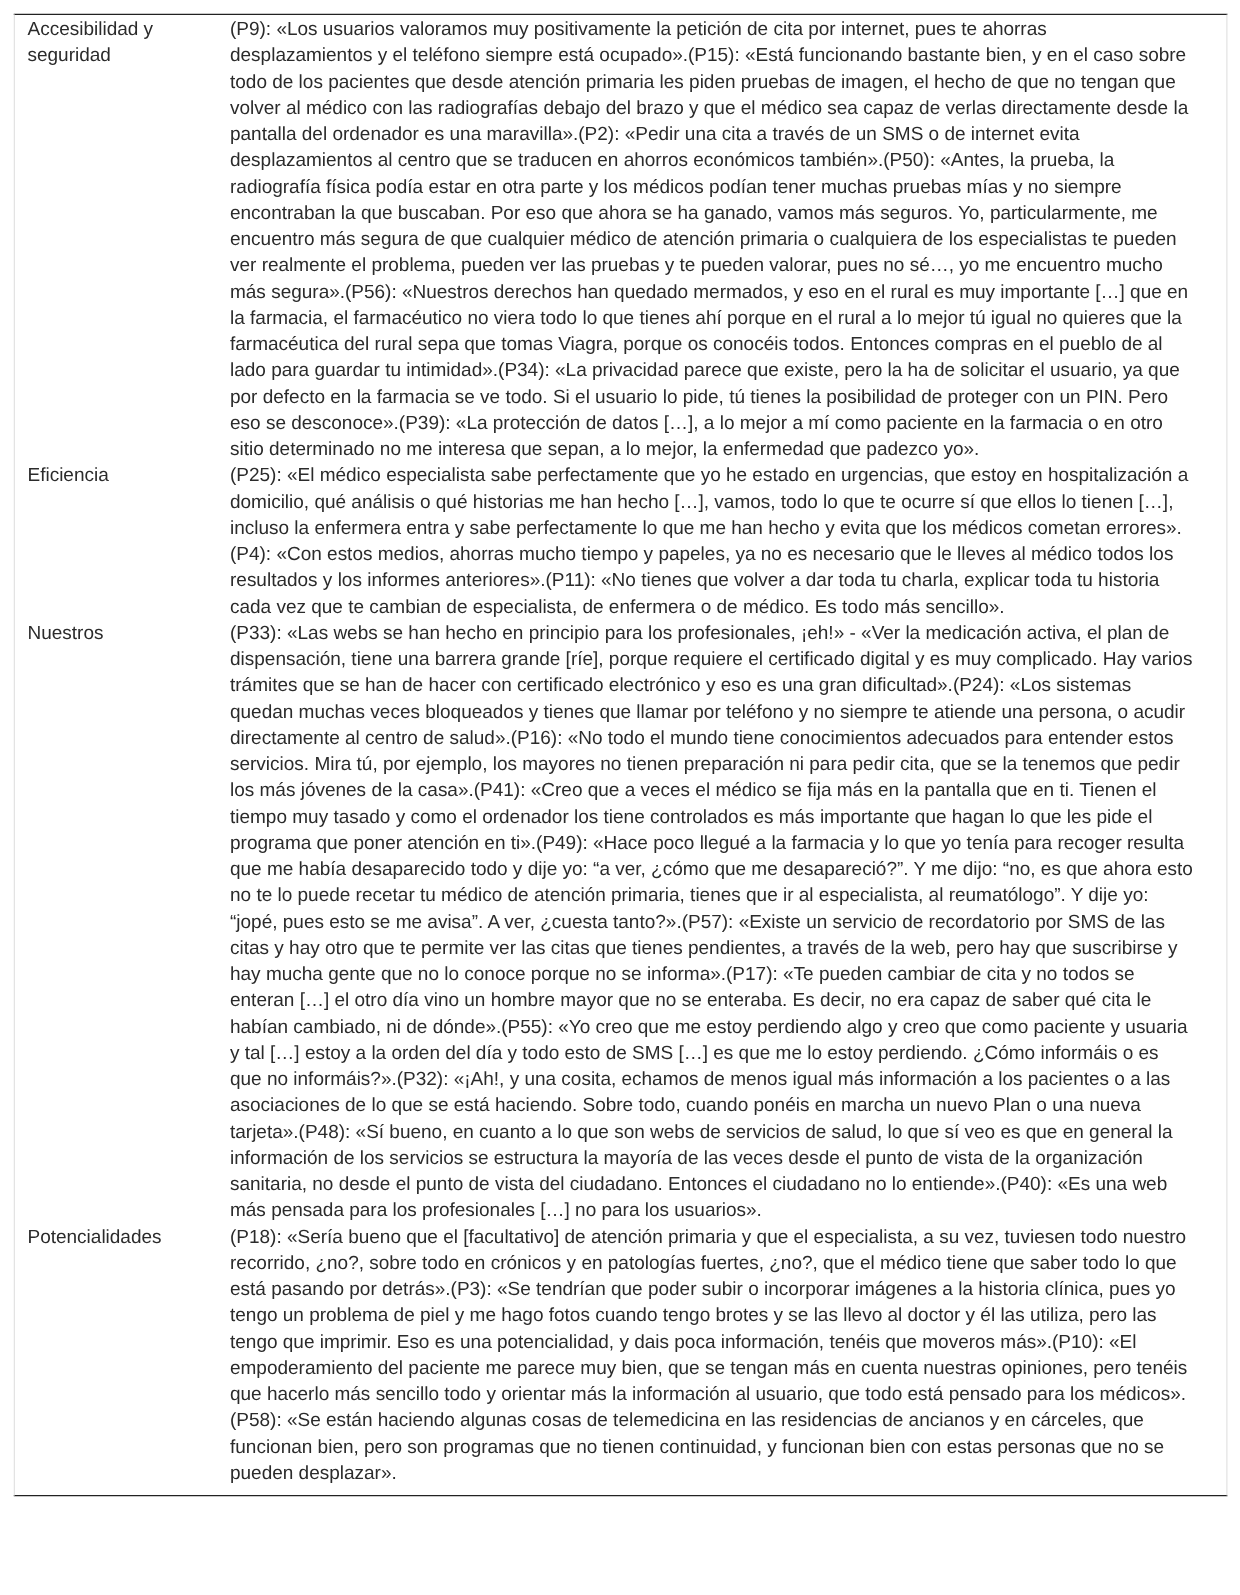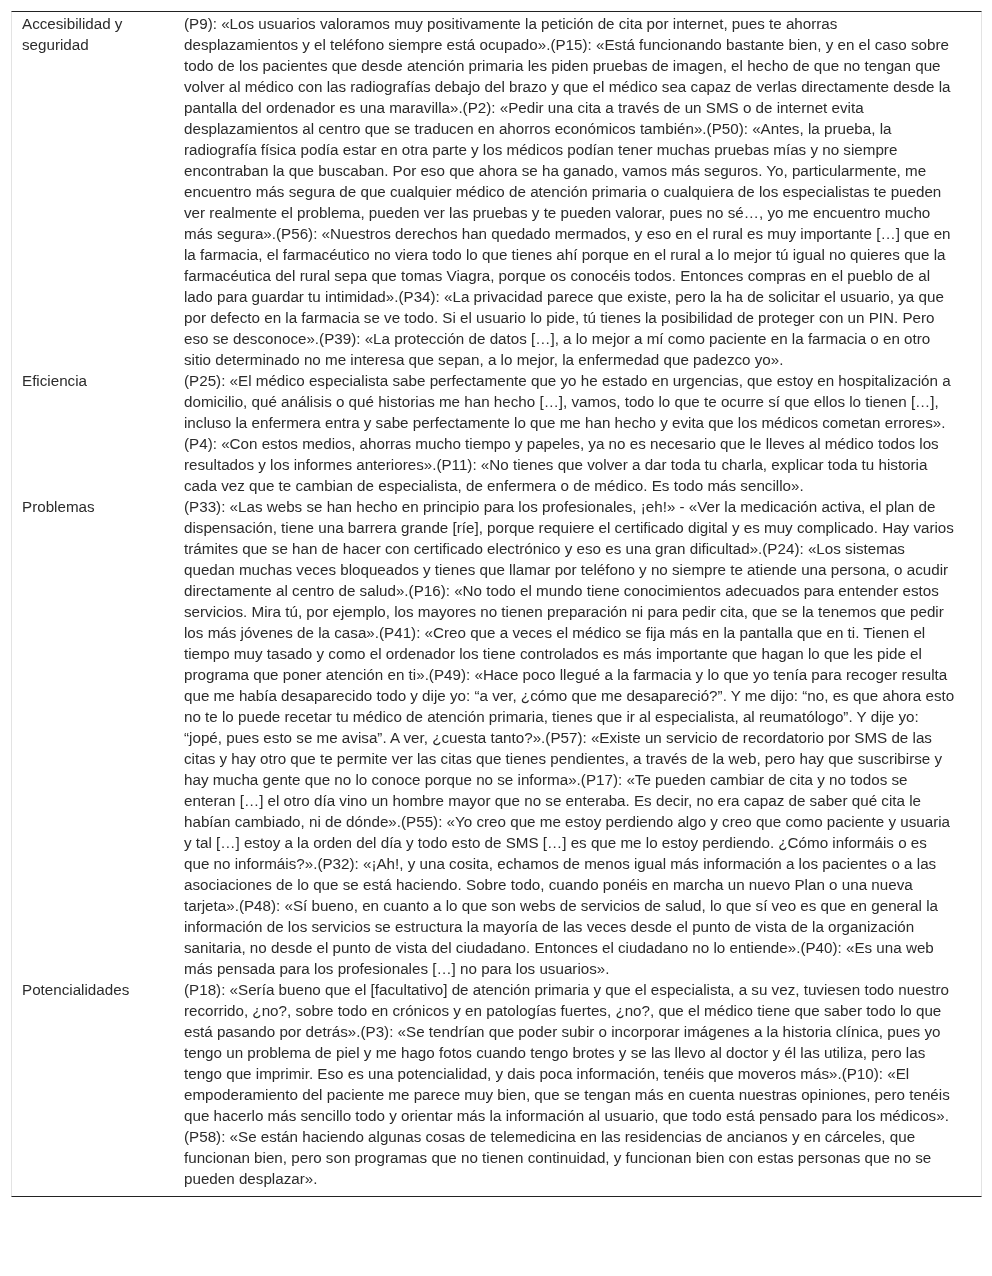--- a/index.html
+++ b/index.html
@@ -46,21 +46,21 @@
     <tbody>
       <tr class="first">
         <td class="cat">Accesibilidad y seguridad</td>
         <td class="quote">(P9): «Los usuarios valoramos muy positivamente la petición de cita por internet, pues te ahorras desplazamientos y el teléfono siempre está ocupado».(P15): «Está funcionando bastante bien, y en el caso sobre todo de los pacientes que desde atención primaria les piden pruebas de imagen, el hecho de que no tengan que volver al médico con las radiografías debajo del brazo y que el médico sea capaz de verlas directamente desde la pantalla del ordenador es una maravilla».(P2): «Pedir una cita a través de un SMS o de internet evita desplazamientos al centro que se traducen en ahorros económicos también».(P50): «Antes, la prueba, la radiografía física podía estar en otra parte y los médicos podían tener muchas pruebas mías y no siempre encontraban la que buscaban. Por eso que ahora se ha ganado, vamos más seguros. Yo, particularmente, me encuentro más segura de que cualquier médico de atención primaria o cualquiera de los especialistas te pueden ver realmente el problema, pueden ver las pruebas y te pueden valorar, pues no sé…, yo me encuentro mucho más segura».(P56): «Nuestros derechos han quedado mermados, y eso en el rural es muy importante […] que en la farmacia, el farmacéutico no viera todo lo que tienes ahí porque en el rural a lo mejor tú igual no quieres que la farmacéutica del rural sepa que tomas Viagra, porque os conocéis todos. Entonces compras en el pueblo de al lado para guardar tu intimidad».(P34): «La privacidad parece que existe, pero la ha de solicitar el usuario, ya que por defecto en la farmacia se ve todo. Si el usuario lo pide, tú tienes la posibilidad de proteger con un PIN. Pero eso se desconoce».(P39): «La protección de datos […], a lo mejor a mí como paciente en la farmacia o en otro sitio determinado no me interesa que sepan, a lo mejor, la enfermedad que padezco yo».</td>
       </tr>
       <tr>
         <td class="cat">Eficiencia</td>
         <td class="quote">(P25): «El médico especialista sabe perfectamente que yo he estado en urgencias, que estoy en hospitalización a domicilio, qué análisis o qué historias me han hecho […], vamos, todo lo que te ocurre sí que ellos lo tienen […], incluso la enfermera entra y sabe perfectamente lo que me han hecho y evita que los médicos cometan errores».(P4): «Con estos medios, ahorras mucho tiempo y papeles, ya no es necesario que le lleves al médico todos los resultados y los informes anteriores».(P11): «No tienes que volver a dar toda tu charla, explicar toda tu historia cada vez que te cambian de especialista, de enfermera o de médico. Es todo más sencillo».</td>
       </tr>
       <tr>
-        <td class="cat">Problemas</td>
+        <td class="cat">Nuestros</td>
         <td class="quote">(P33): «Las webs se han hecho en principio para los profesionales, ¡eh!» - «Ver la medicación activa, el plan de dispensación, tiene una barrera grande [ríe], porque requiere el certificado digital y es muy complicado. Hay varios trámites que se han de hacer con certificado electrónico y eso es una gran dificultad».(P24): «Los sistemas quedan muchas veces bloqueados y tienes que llamar por teléfono y no siempre te atiende una persona, o acudir directamente al centro de salud».(P16): «No todo el mundo tiene conocimientos adecuados para entender estos servicios. Mira tú, por ejemplo, los mayores no tienen preparación ni para pedir cita, que se la tenemos que pedir los más jóvenes de la casa».(P41): «Creo que a veces el médico se fija más en la pantalla que en ti. Tienen el tiempo muy tasado y como el ordenador los tiene controlados es más importante que hagan lo que les pide el programa que poner atención en ti».(P49): «Hace poco llegué a la farmacia y lo que yo tenía para recoger resulta que me había desaparecido todo y dije yo: “a ver, ¿cómo que me desapareció?”. Y me dijo: “no, es que ahora esto no te lo puede recetar tu médico de atención primaria, tienes que ir al especialista, al reumatólogo”. Y dije yo: “jopé, pues esto se me avisa”. A ver, ¿cuesta tanto?».(P57): «Existe un servicio de recordatorio por SMS de las citas y hay otro que te permite ver las citas que tienes pendientes, a través de la web, pero hay que suscribirse y hay mucha gente que no lo conoce porque no se informa».(P17): «Te pueden cambiar de cita y no todos se enteran […] el otro día vino un hombre mayor que no se enteraba. Es decir, no era capaz de saber qué cita le habían cambiado, ni de dónde».(P55): «Yo creo que me estoy perdiendo algo y creo que como paciente y usuaria y tal […] estoy a la orden del día y todo esto de SMS […] es que me lo estoy perdiendo. ¿Cómo informáis o es que no informáis?».(P32): «¡Ah!, y una cosita, echamos de menos igual más información a los pacientes o a las asociaciones de lo que se está haciendo. Sobre todo, cuando ponéis en marcha un nuevo Plan o una nueva tarjeta».(P48): «Sí bueno, en cuanto a lo que son webs de servicios de salud, lo que sí veo es que en general la información de los servicios se estructura la mayoría de las veces desde el punto de vista de la organización sanitaria, no desde el punto de vista del ciudadano. Entonces el ciudadano no lo entiende».(P40): «Es una web más pensada para los profesionales […] no para los usuarios».</td>
       </tr>
       <tr class="last">
         <td class="cat">Potencialidades</td>
         <td class="quote">(P18): «Sería bueno que el [facultativo] de atención primaria y que el especialista, a su vez, tuviesen todo nuestro recorrido, ¿no?, sobre todo en crónicos y en patologías fuertes, ¿no?, que el médico tiene que saber todo lo que está pasando por detrás».(P3): «Se tendrían que poder subir o incorporar imágenes a la historia clínica, pues yo tengo un problema de piel y me hago fotos cuando tengo brotes y se las llevo al doctor y él las utiliza, pero las tengo que imprimir. Eso es una potencialidad, y dais poca información, tenéis que moveros más».(P10): «El empoderamiento del paciente me parece muy bien, que se tengan más en cuenta nuestras opiniones, pero tenéis que hacerlo más sencillo todo y orientar más la información al usuario, que todo está pensado para los médicos».(P58): «Se están haciendo algunas cosas de telemedicina en las residencias de ancianos y en cárceles, que funcionan bien, pero son programas que no tienen continuidad, y funcionan bien con estas personas que no se pueden desplazar».</td>
       </tr>
     </tbody>
   </table>
 </div>
 

